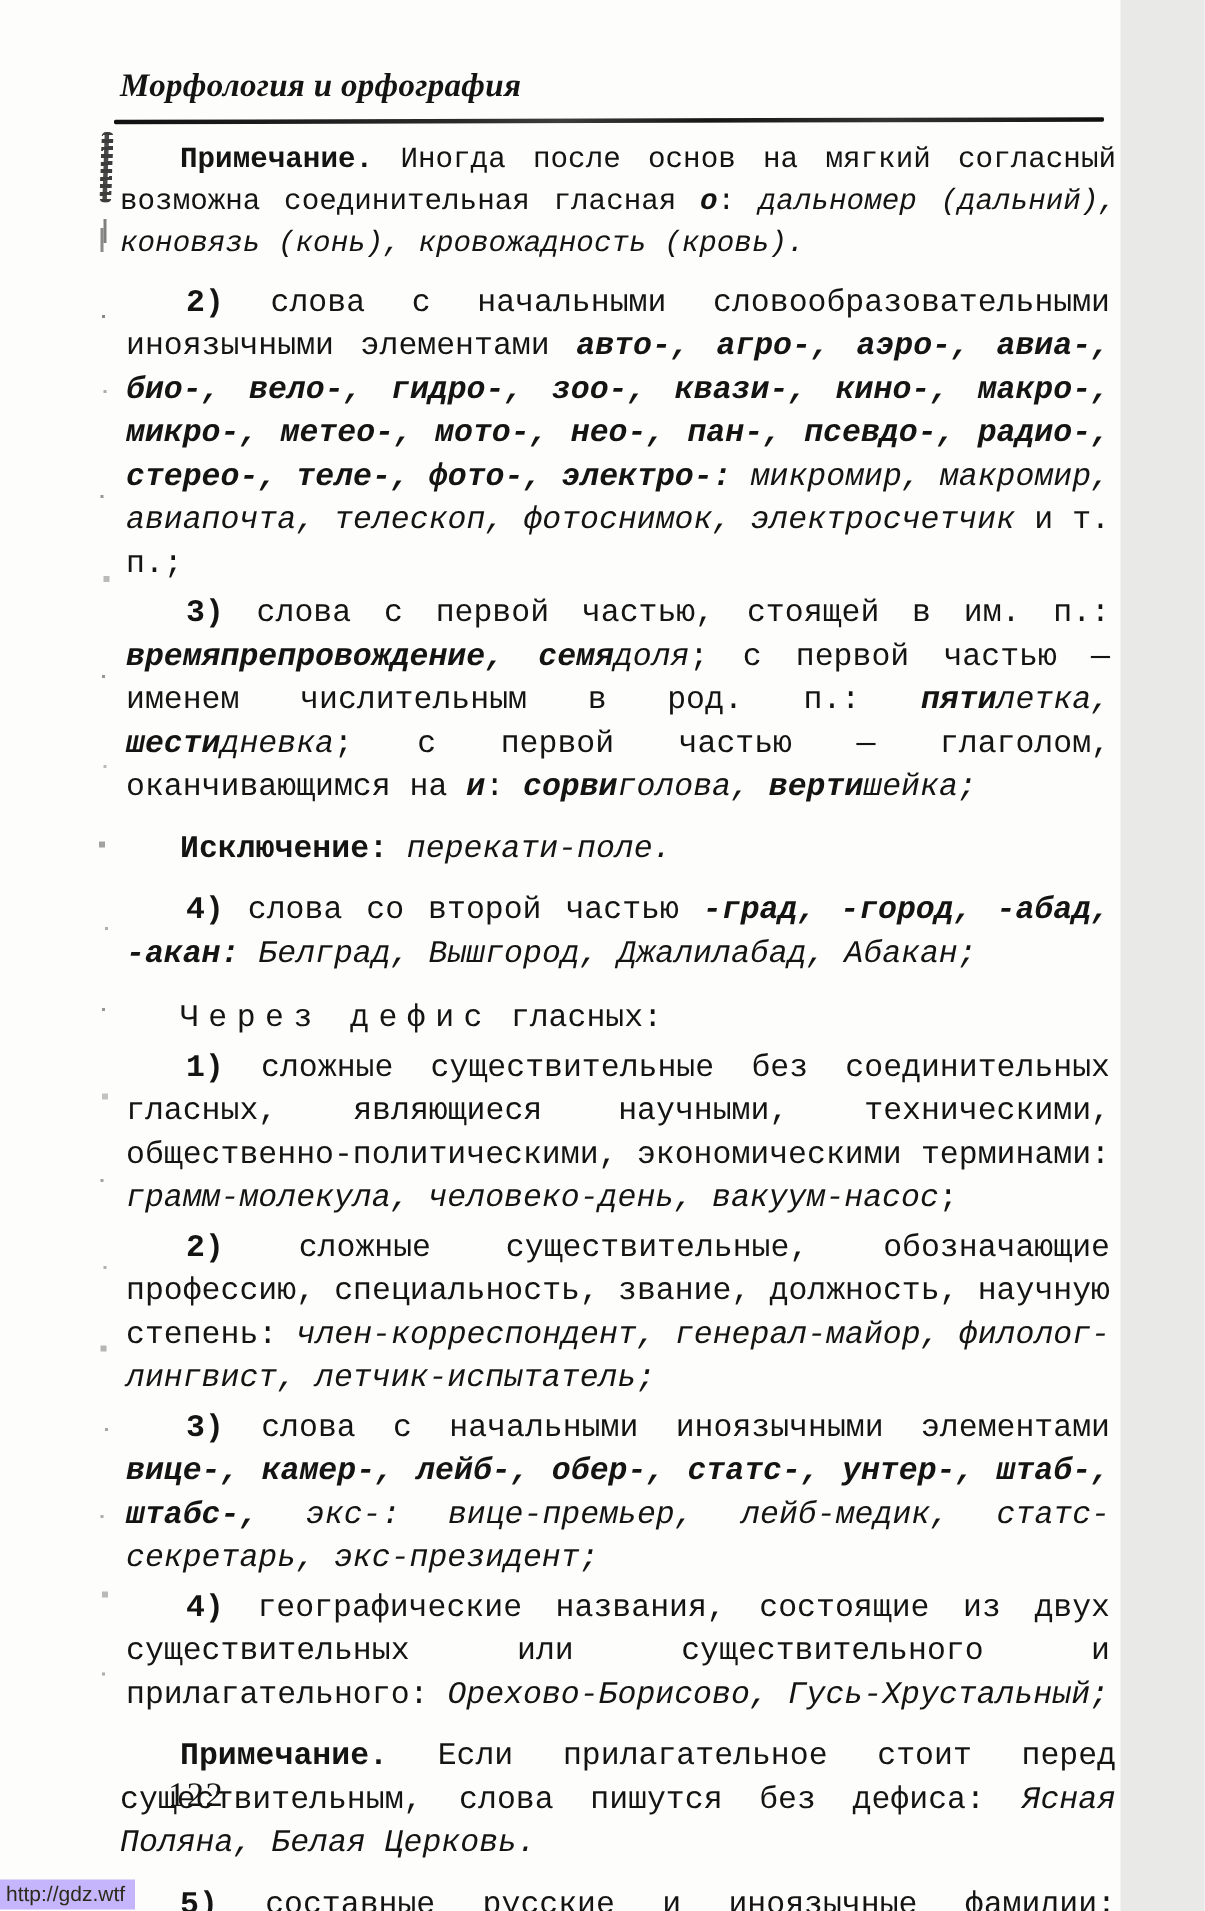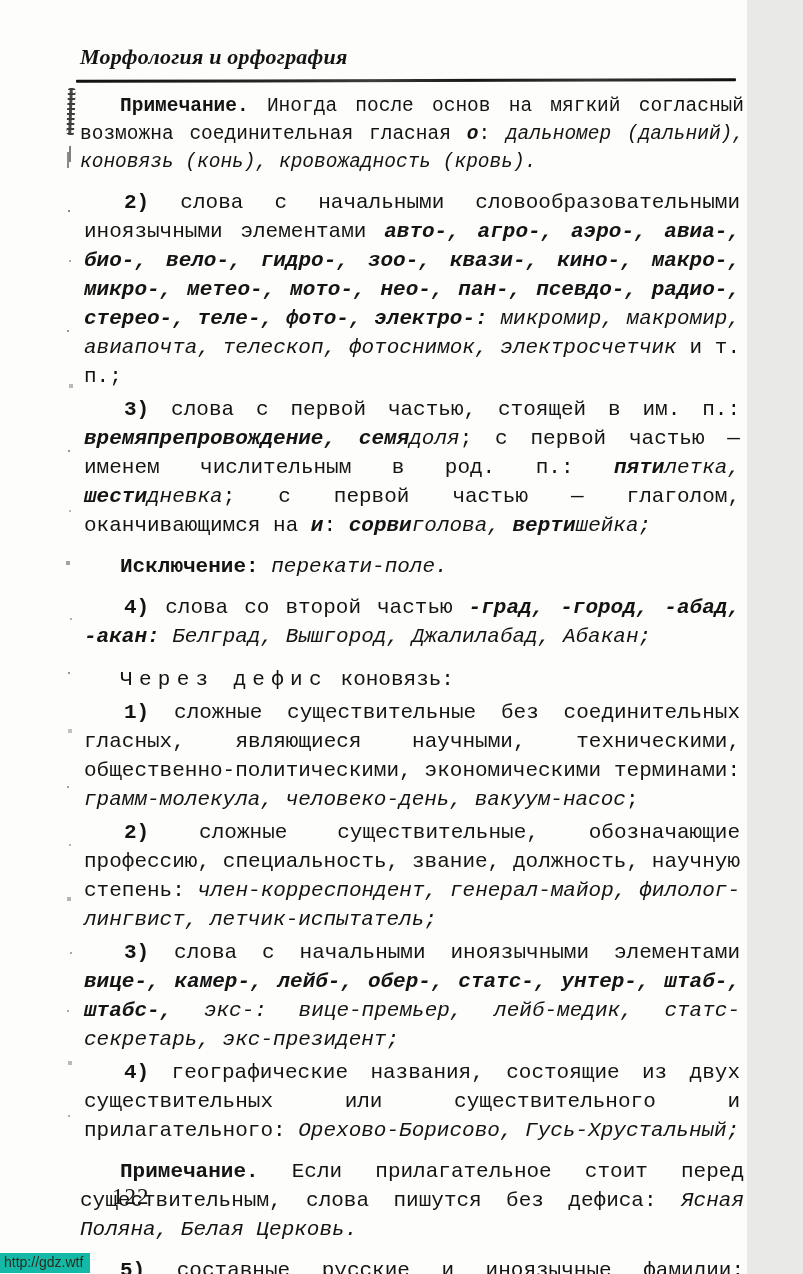--- a/index.html
+++ b/index.html
@@ -136,26 +136,26 @@
   <div class="artifact-squiggle"></div>
   <div class="artifact-cross"></div>
   <div class="artifact-dots"></div>
 
   <div class="text-body">
       <p class="para note"><span class="r-b">Примечание.</span><span class="r-r"> Иногда после основ на мягкий согласный возможна соединительная гласная </span><span class="r-bi">о</span><span class="r-r">: </span><span class="r-i">дальномер (дальний), коновязь (конь), кровожадность (кровь).</span></p>
       <p class="para body"><span class="r-b">2)</span><span class="r-r"> слова с начальными словообразовательными иноязычными элементами </span><span class="r-bi">авто-, агро-, аэро-, авиа-, био-, вело-, гидро-, зоо-, квази-, кино-, макро-, микро-, метео-, мото-, нео-, пан-, псевдо-, радио-, стерео-, теле-, фото-, электро-:</span><span class="r-r"> </span><span class="r-i">микромир, макромир, авиапочта, телескоп, фотоснимок, электросчетчик</span><span class="r-r"> и т. п.;</span></p>
       <p class="para body"><span class="r-b">3)</span><span class="r-r"> слова с первой частью, стоящей в им. п.: </span><span class="r-bi">времяпрепровождение, семя</span><span class="r-i">доля</span><span class="r-r">; с первой частью — именем числительным в род. п.: </span><span class="r-bi">пяти</span><span class="r-i">летка, </span><span class="r-bi">шести</span><span class="r-i">дневка</span><span class="r-r">; с первой частью — глаголом, оканчивающимся на </span><span class="r-bi">и</span><span class="r-r">: </span><span class="r-bi">сорви</span><span class="r-i">голова, </span><span class="r-bi">верти</span><span class="r-i">шейка;</span></p>
       <p class="para exception"><span class="r-b">Исключение:</span><span class="r-r"> </span><span class="r-i">перекати-поле.</span></p>
       <p class="para body"><span class="r-b">4)</span><span class="r-r"> слова со второй частью </span><span class="r-bi">-град, -город, -абад, -акан:</span><span class="r-r"> </span><span class="r-i">Белград, Вышгород, Джалилабад, Абакан;</span></p>
-      <p class="para spaced-heading"><span class="r-sp">Через дефис</span><span class="r-r"> коновязь:</span></p>
+      <p class="para spaced-heading"><span class="r-sp">Через дефис</span><span class="r-r"> гласных:</span></p>
       <p class="para body"><span class="r-b">1)</span><span class="r-r"> сложные существительные без соединительных гласных, являющиеся научными, техническими, общественно-политическими, экономическими терминами: </span><span class="r-i">грамм-молекула, человеко-день, вакуум-насос</span><span class="r-r">;</span></p>
       <p class="para body"><span class="r-b">2)</span><span class="r-r"> сложные существительные, обозначающие профессию, специальность, звание, должность, научную степень: </span><span class="r-i">член-корреспондент, генерал-майор, филолог-лингвист, летчик-испытатель;</span></p>
       <p class="para body"><span class="r-b">3)</span><span class="r-r"> слова с начальными иноязычными элементами </span><span class="r-bi">вице-, камер-, лейб-, обер-, статс-, унтер-, штаб-, штабс-,</span><span class="r-r"> </span><span class="r-i">экс-:</span><span class="r-r"> </span><span class="r-i">вице-премьер, лейб-медик, статс-секретарь, экс-президент;</span></p>
       <p class="para body"><span class="r-b">4)</span><span class="r-r"> географические названия, состоящие из двух существительных или существительного и прилагательного: </span><span class="r-i">Орехово-Борисово, Гусь-Хрустальный;</span></p>
       <p class="para note2"><span class="r-b">Примечание.</span><span class="r-r"> Если прилагательное стоит перед существительным, слова пишутся без дефиса: </span><span class="r-i">Ясная Поляна, Белая Церковь.</span></p>
       <p class="para last"><span class="r-b">5)</span><span class="r-r"> составные русские и иноязычные фамилии: </span><span class="r-i">Салтыков-Щедрин, Лебедев-Кумач, Жолио-Кюри;</span></p>
     </div>
 
   <div class="page-number">122</div>
 
-  <div class="watermark" style="background: #14b8a6; color: rgb(43, 43, 26);">http://gdz.wtf</div>
+  <div class="watermark" style="background: #c4b5fd; color: rgb(43, 43, 26);">http://gdz.wtf</div>
 
 </div>
 
 </body></html>

